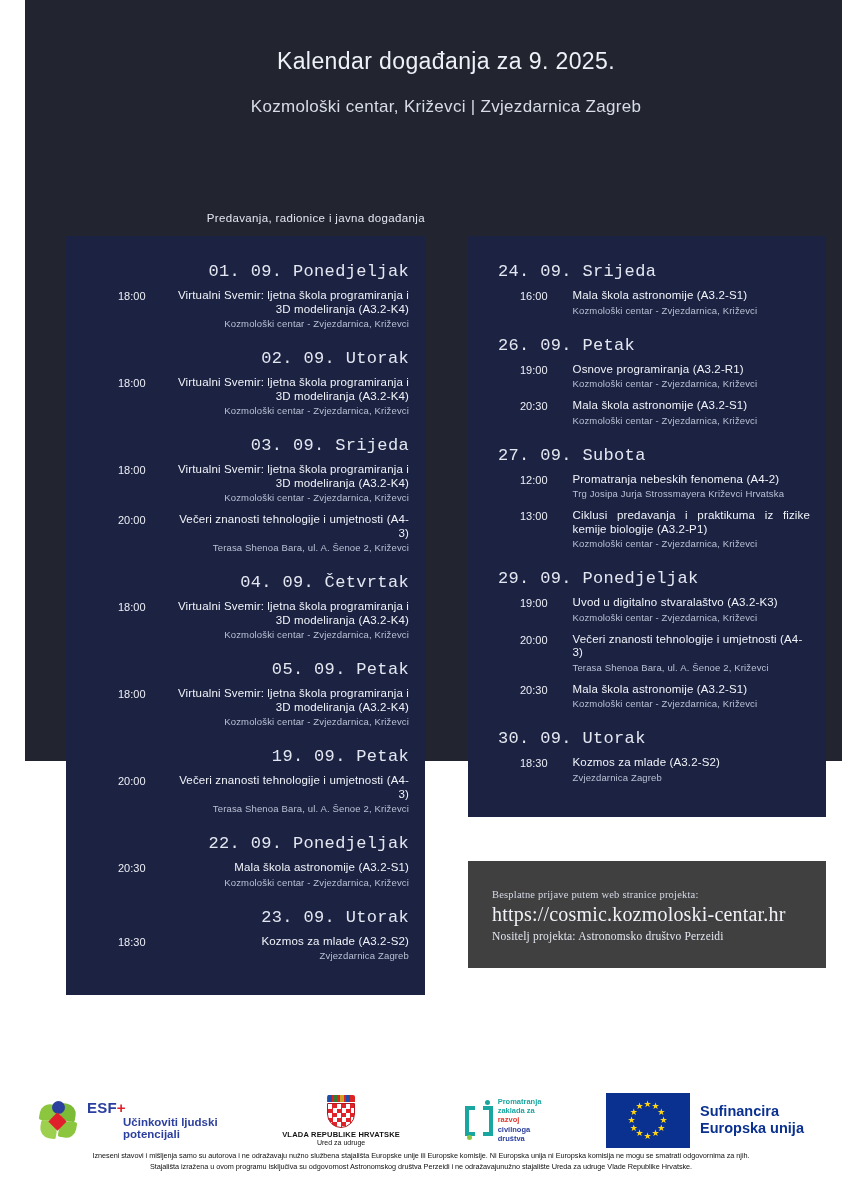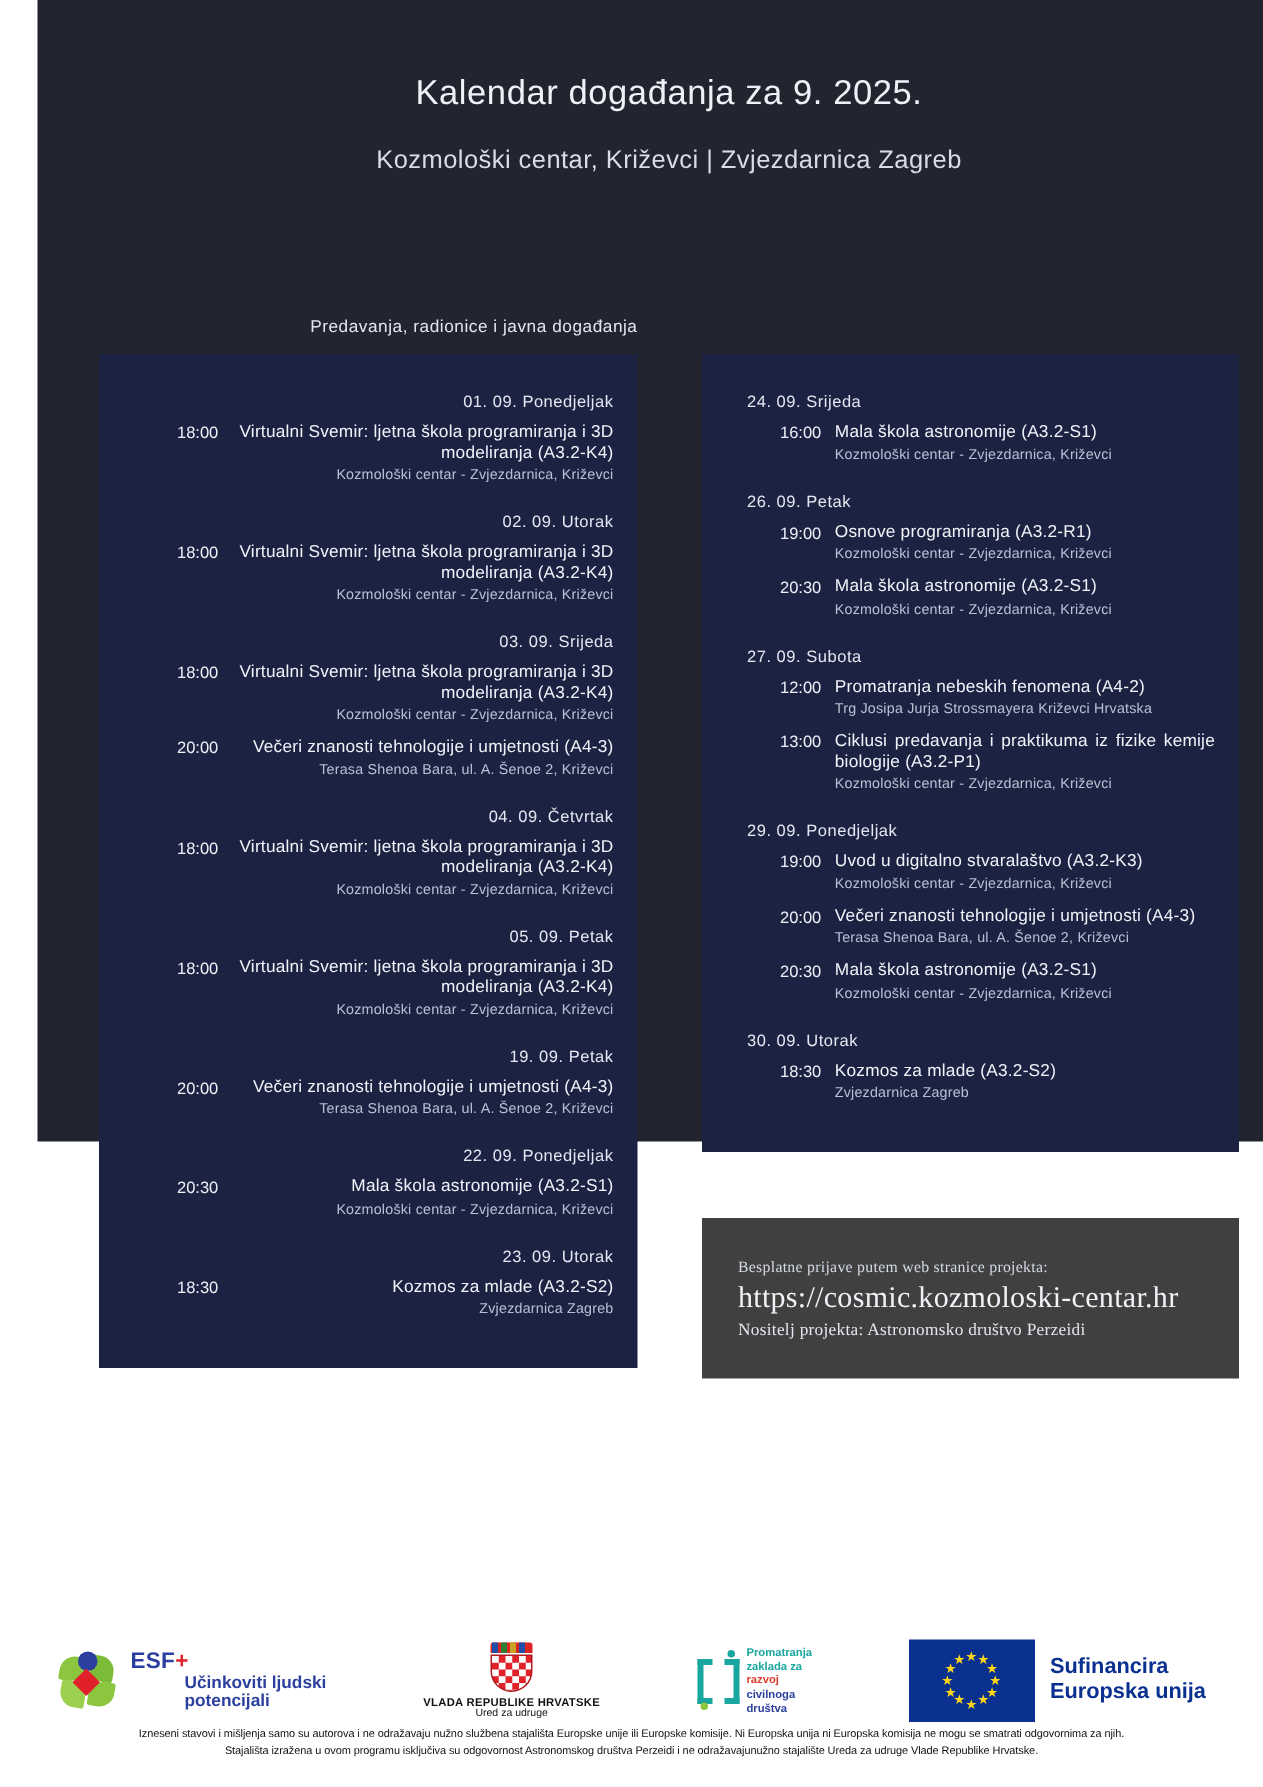--- a/index.html
+++ b/index.html
@@ -98,28 +98,30 @@
   .info-holder {
     font-size: 11.5px;
     color: #e3e6ef;
     margin-top: 4px;
     letter-spacing: .2px;
   }
 
   
   .day { margin-bottom: 4px; }
   .day-label {
-    font-size: 11px;
+    font-size: 17px;
     color: #e4e7f1;
     letter-spacing: .35px;
     padding: 8px 0 6px 14px;
+    font-family: Liberation Mono, monospace;
   }
   .event {
     display: flex;
     padding: 2px 0 7px 36px;
+    gap: 16px;
   }
   .event .time {
     font-size: 11px;
     color: #edeff6;
     flex: 0 0 auto;
     padding-top: 1px;
     white-space: nowrap;
   }
   .event .body {
     padding-left: 9px;

